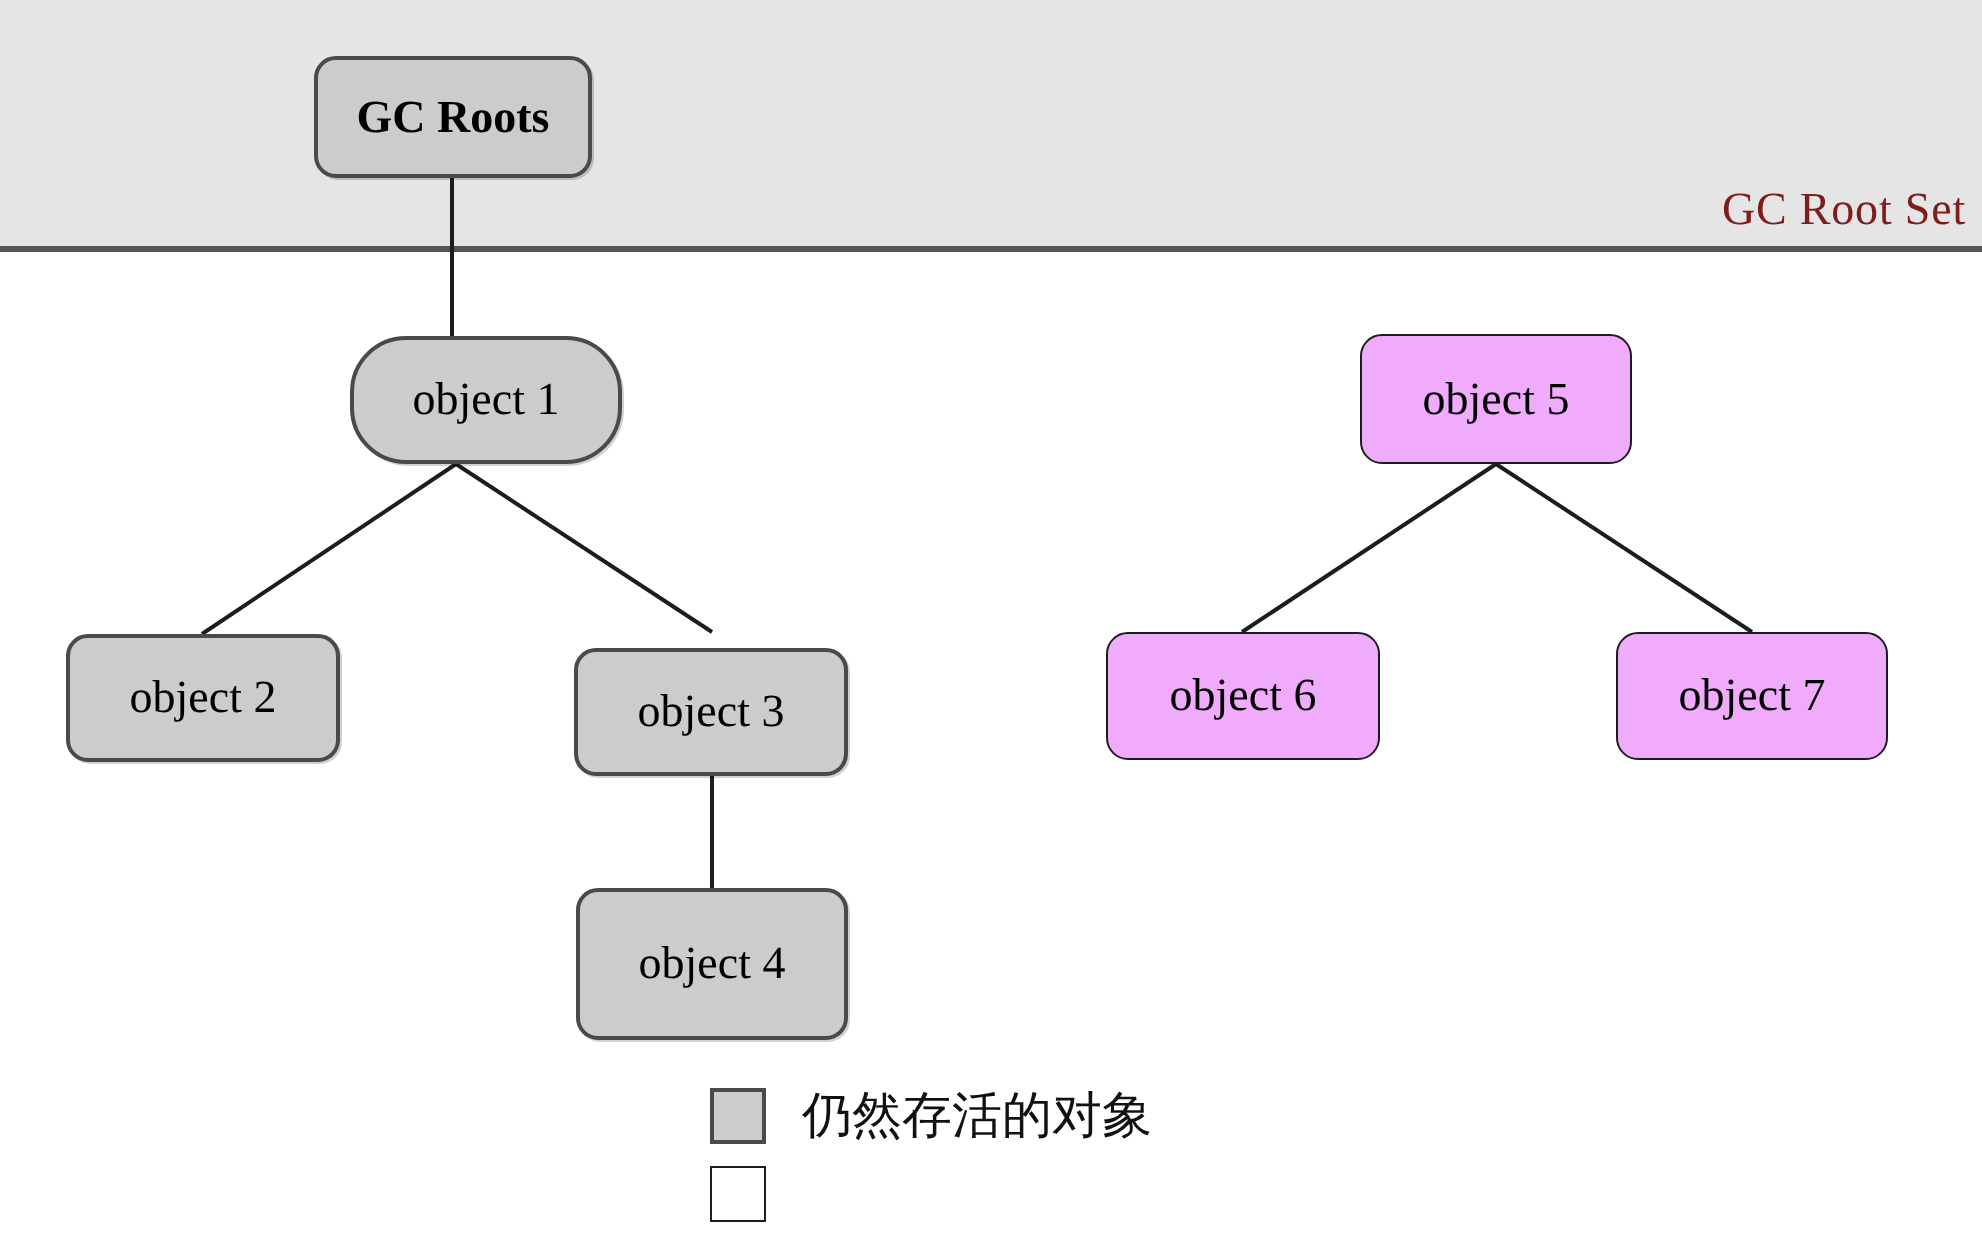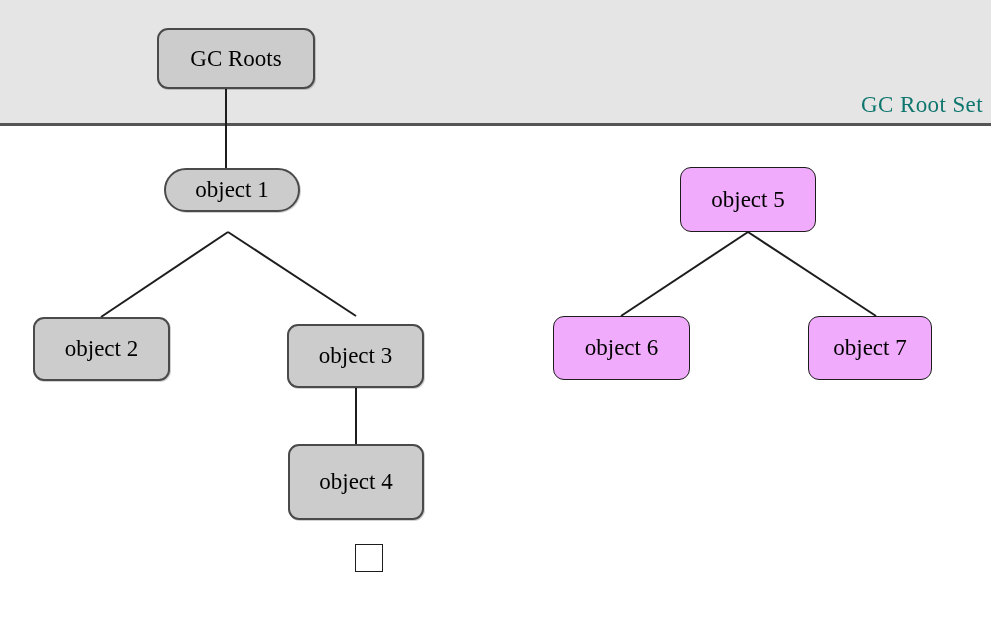--- a/index.html
+++ b/index.html
@@ -31,21 +31,21 @@
     top: 123px;
     width: 991px;
     height: 3px;
     background: #555555;
   }
   .root-band-label {
     position: absolute;
     right: 8px;
     top: 92px;
     font-size: 23px;
-    color: #0f766e;
+    color: #7f1d1d;
     letter-spacing: 0.4px;
     white-space: nowrap;
   }
 
   
   .edges {
     position: absolute;
     left: 0;
     top: 0;
     width: 991px;
@@ -119,47 +119,51 @@
   <svg class="edges" id="edge-layer" width="991" height="626">
       <line x1="226" y1="89" x2="226" y2="168" stroke="#1d1d1d" stroke-width="2"></line>
       <line x1="228" y1="232" x2="101" y2="317" stroke="#1d1d1d" stroke-width="2"></line>
       <line x1="228" y1="232" x2="356" y2="316" stroke="#1d1d1d" stroke-width="2"></line>
       <line x1="356" y1="380" x2="356" y2="444" stroke="#1d1d1d" stroke-width="2"></line>
       <line x1="748" y1="232" x2="621" y2="316" stroke="#1d1d1d" stroke-width="2"></line>
       <line x1="748" y1="232" x2="876" y2="316" stroke="#1d1d1d" stroke-width="2"></line>
     </svg>
 
   <div id="node-layer">
-      <div class="node alive" style="left: 157px; top: 28px; width: 158px; height: 61px;">
+      <div class="node alive" style="left: 157px; top: 28px; width: 139px; height: 61px; font-weight: bold;">
         <span>GC Roots</span>
       </div>
-      <div class="node alive" style="left: 164px; top: 168px; width: 136px; height: 44px; border-radius: 28px;">
+      <div class="node alive" style="left: 175px; top: 168px; width: 136px; height: 64px; border-radius: 28px;">
         <span>object 1</span>
       </div>
       <div class="node alive" style="left: 33px; top: 317px; width: 137px; height: 64px;">
         <span>object 2</span>
       </div>
       <div class="node alive" style="left: 287px; top: 324px; width: 137px; height: 64px;">
         <span>object 3</span>
       </div>
       <div class="node alive" style="left: 288px; top: 444px; width: 136px; height: 76px;">
         <span>object 4</span>
       </div>
       <div class="node garbage" style="left: 680px; top: 167px; width: 136px; height: 65px;">
         <span>object 5</span>
       </div>
       <div class="node garbage" style="left: 553px; top: 316px; width: 137px; height: 64px; text-align: right;">
         <span>object 6</span>
       </div>
-      <div class="node garbage" style="left: 808px; top: 316px; width: 124px; height: 64px;">
+      <div class="node garbage" style="left: 808px; top: 316px; width: 136px; height: 64px;">
         <span>object 7</span>
       </div>
     </div>
 
   <div class="legend">
     <div id="legend-rows">
+        <div class="legend-row">
+          <span class="legend-swatch alive"></span>
+          <span class="legend-label">仍然存活的对象</span>
+        </div>
         <div class="legend-row">
           <span class="legend-swatch garbage"></span>
         </div>
       </div>
   </div>
 
 </div>
 
 </body></html>

